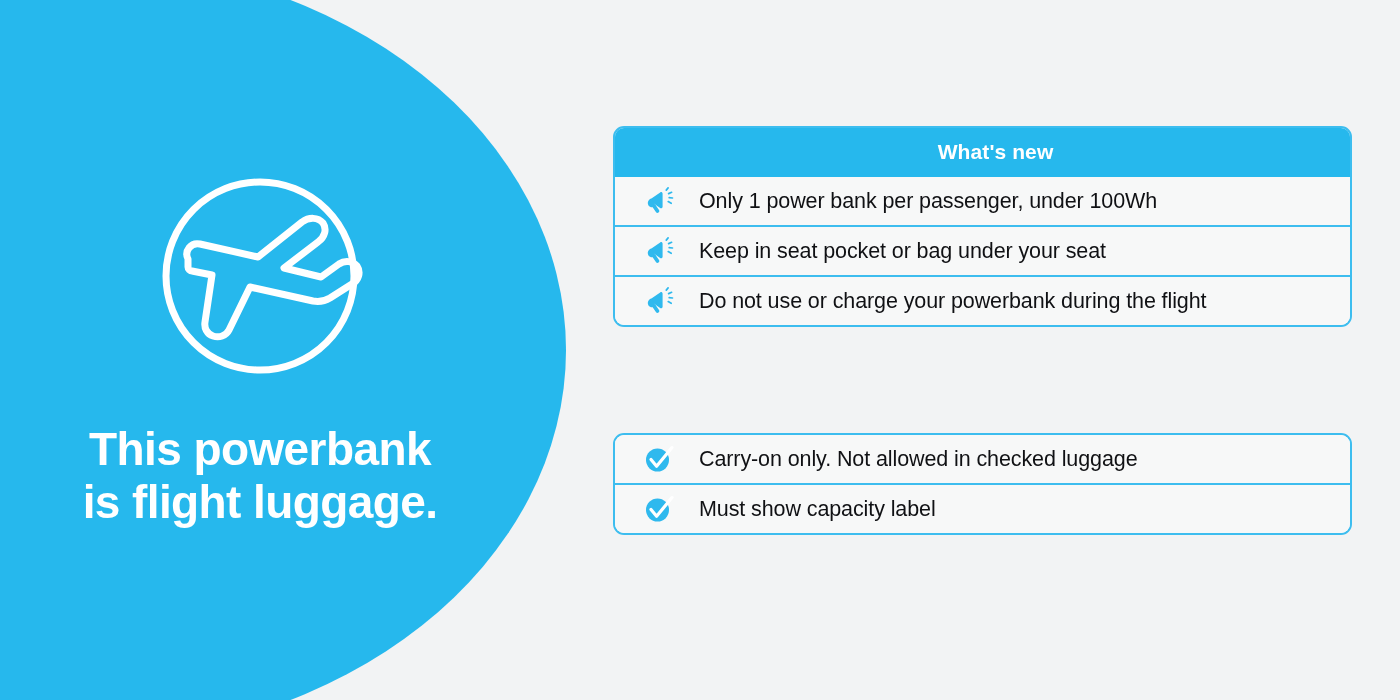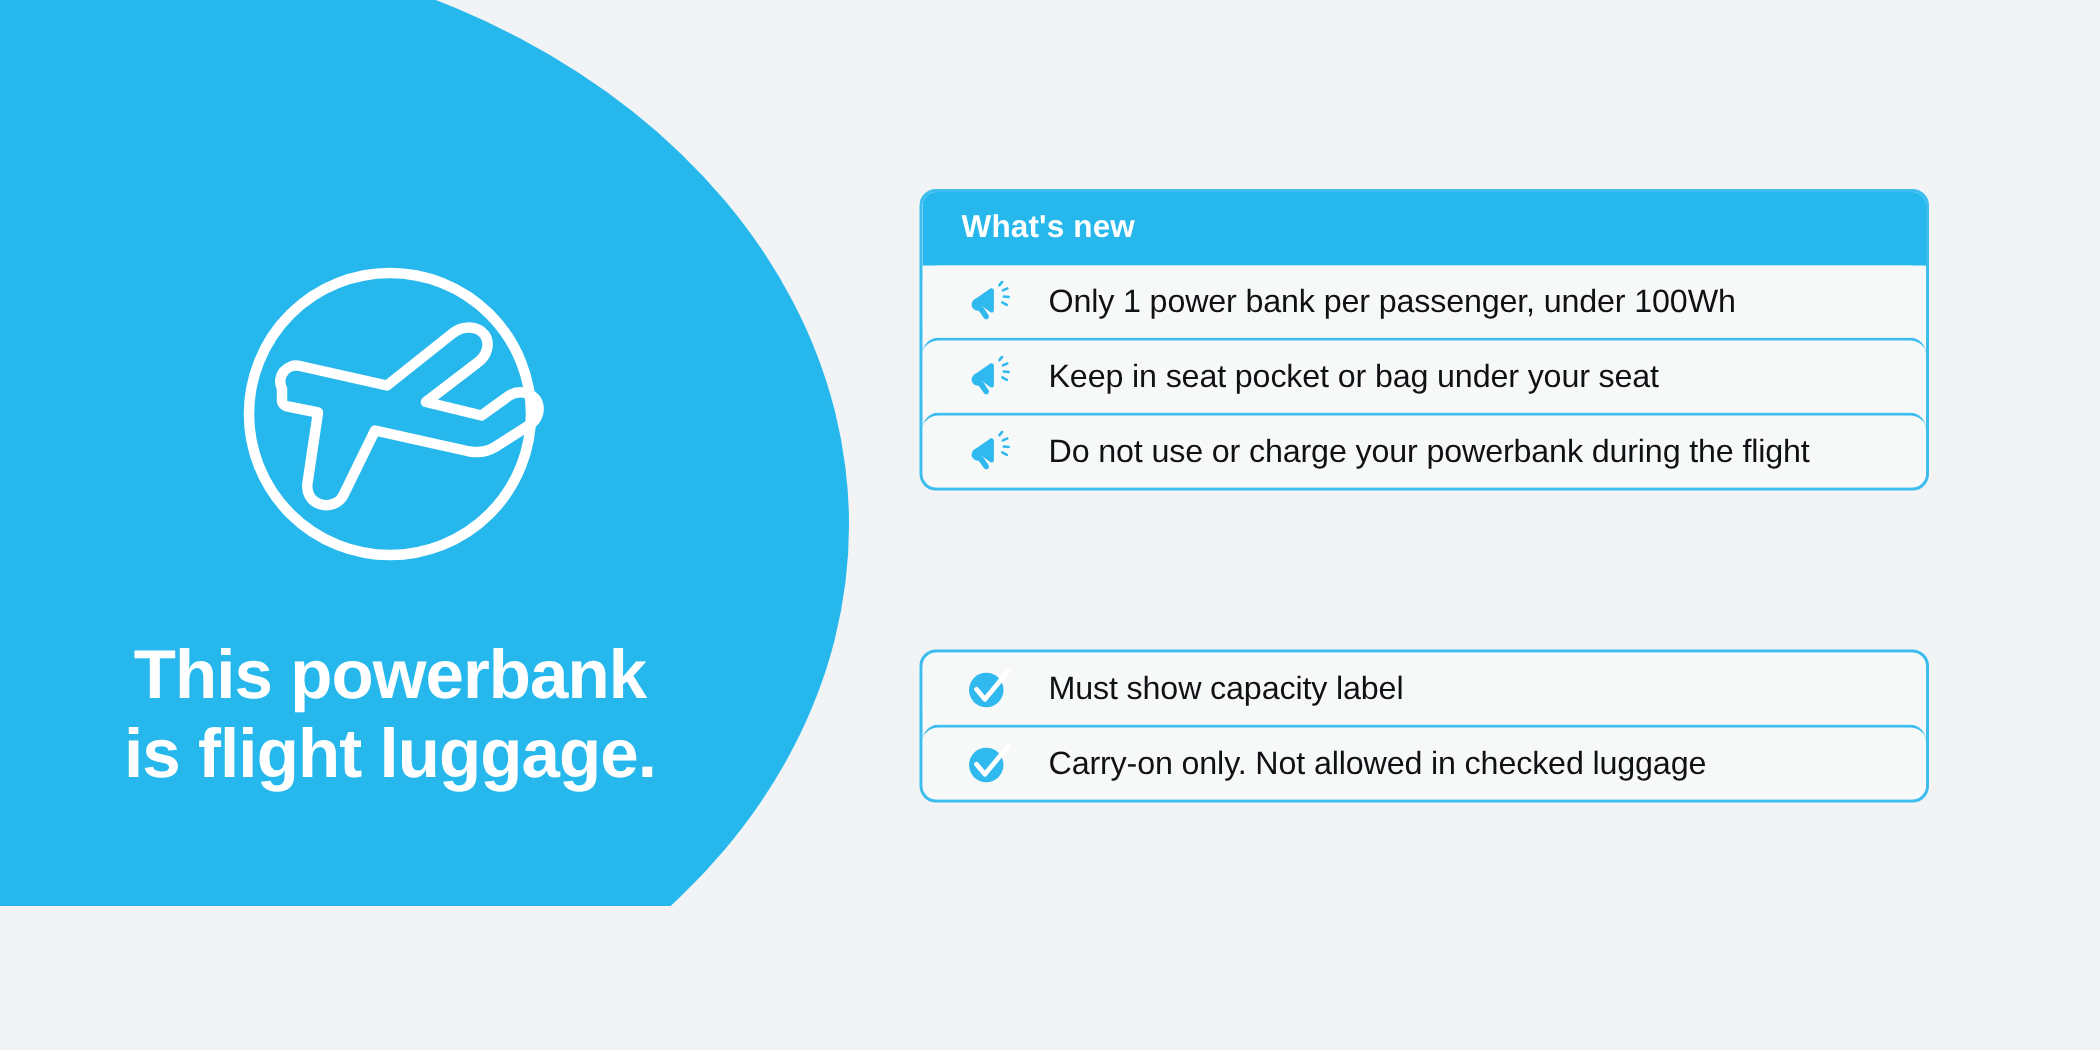--- a/index.html
+++ b/index.html
@@ -14,21 +14,21 @@
     overflow: hidden;
     position: relative;
   }
 
   
   #hero-panel {
     position: absolute;
     left: 0;
     top: 0;
     width: 566px;
-    height: 604px;
+    height: 700px;
     overflow: hidden;
   }
   #hero-shape {
     position: absolute;
     left: -420px;
     top: -40px;
     width: 986px;
     height: 780px;
     background: #26b8ed;
     border-radius: 0 493px 493px 0 / 0 390px 390px 0;
@@ -68,47 +68,47 @@
   #cards-area {
     position: absolute;
     left: 613px;
     top: 0;
     width: 740px;
     height: 700px;
   }
   .info-card {
     position: absolute;
     left: 0;
-    width: 673px;
+    width: 739px;
     box-sizing: border-box;
     border: 2px solid #3dbdef;
     border-radius: 11px;
     background: #f7f8f8;
     overflow: hidden;
+    text-align: center;
   }
   #card-whats-new { top: 126px; }
   #card-existing-rules { top: 433px; }
 
   .card-header {
     background: #26b8ed;
     color: #ffffff;
     font-size: 21px;
     font-weight: 700;
     letter-spacing: 0.1px;
     padding: 12px 0 13px 26px;
   }
   .card-rows { display: block; }
   .card-row {
     display: flex;
     align-items: center;
     height: 48px;
     padding: 0 14px 0 22px;
     border-top: 2px solid #3dbdef;
     background: #f7f8f8;
-    border-radius: 11px;
   }
   .card-row:first-child { border-top: none; }
   .row-icon {
     width: 44px;
     flex: none;
     display: flex;
     align-items: center;
     justify-content: center;
   }
   .row-text {
@@ -210,29 +210,29 @@
   <section class="info-card" id="card-existing-rules">
     <div class="card-rows">
 
       <div class="card-row">
         <span class="row-icon">
           <svg width="32" height="30" viewBox="0 0 32 30">
             <circle cx="14.5" cy="16" r="11.5" fill="#2fb9ee"></circle>
             <path d="M8 15.5 L13.6 22.2 L29 3.6" fill="none" stroke="#ffffff" stroke-width="3.2" stroke-linecap="round" stroke-linejoin="round"></path>
           </svg>
         </span>
-        <span class="row-text">Must show capacity label</span>
+        <span class="row-text">Carry-on only. Not allowed in checked luggage</span>
       </div>
 
       <div class="card-row">
         <span class="row-icon">
           <svg width="32" height="30" viewBox="0 0 32 30">
             <circle cx="14.5" cy="16" r="11.5" fill="#2fb9ee"></circle>
             <path d="M8 15.5 L13.6 22.2 L29 3.6" fill="none" stroke="#ffffff" stroke-width="3.2" stroke-linecap="round" stroke-linejoin="round"></path>
           </svg>
         </span>
-        <span class="row-text">Carry-on only. Not allowed in checked luggage</span>
+        <span class="row-text">Must show capacity label</span>
       </div>
 
     </div>
   </section>
 
 </div>
 
 </body></html>

